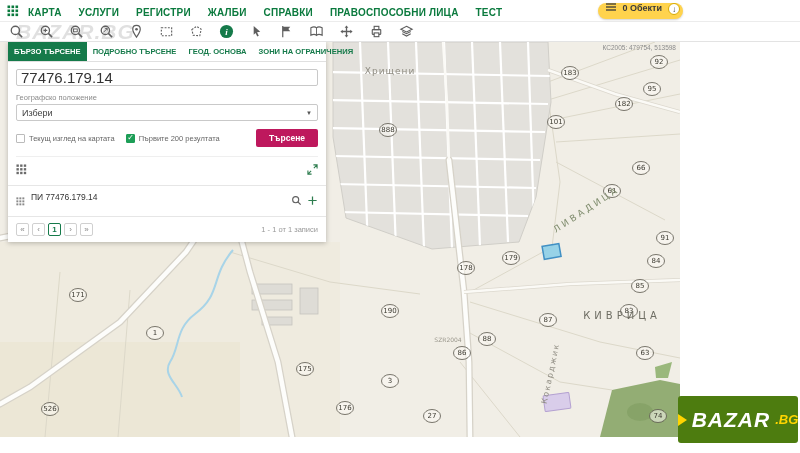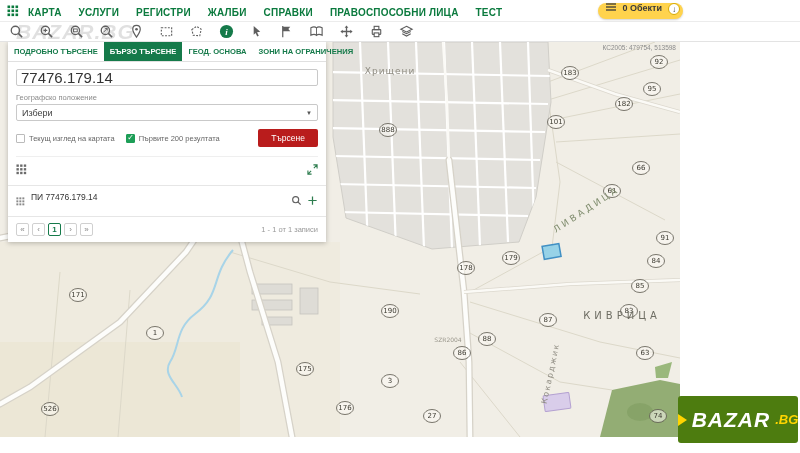--- a/index.html
+++ b/index.html
@@ -34,21 +34,21 @@
   .panel-body{padding:7px 8px 4px;}
   .search-input{width:100%;height:17px;border:1px solid #c9c9c9;border-radius:2px;font-size:15px;padding:0 4px;color:#333;}
   .small-label{font-size:7.5px;color:#8a8a8a;margin:6px 0 2px;}
   .select{height:17px;border:1px solid #c9c9c9;border-radius:2px;display:flex;align-items:center;justify-content:space-between;padding:4px 5px;font-size:9px;color:#444;cursor:pointer;}
   .caret{font-size:6px;color:#555;}
   .opts-row{display:flex;align-items:center;margin-top:8px;gap:4px;}
   .cb{width:9px;height:9px;border:1px solid #bbb;border-radius:1px;background:#fff;flex:0 0 auto;cursor:pointer;position:relative;}
   .cb.checked{background:#1d9e57;border-color:#1d9e57;}
   .cb.checked::after{content:"\2713";position:absolute;left:0.5px;top:-2px;font-size:8px;color:#fff;}
   .cb-label{font-size:7.5px;color:#666;margin-right:7px;white-space:nowrap;}
-  .search-btn{margin-left:auto;background:#b91c1c;color:#fff;font-size:8.5px;font-weight:normal;border:none;border-radius:2px;padding:4px 13px;cursor:pointer;}
+  .search-btn{margin-left:auto;background:#be185d;color:#fff;font-size:8.5px;font-weight:bold;border:none;border-radius:2px;padding:4px 13px;cursor:pointer;}
   .grid-row{display:flex;align-items:center;justify-content:space-between;margin-top:9px;padding:4px 0 2px;border-top:1px solid #efefef;}
   .result{border-top:1px solid #e6e6e6;padding:6px 8px;display:flex;gap:6px;align-items:flex-start;}
   .result-title{font-size:8.5px;color:#333;}
   .result-sub{font-size:7.5px;color:#8a8a8a;margin-top:3px;max-width:230px;}
   .result-icons{margin-left:auto;display:flex;gap:5px;align-items:center;}
   .pager{display:flex;align-items:center;gap:3px;padding:6px 8px;border-top:1px solid #e6e6e6;}
   .pg-btn{min-width:13px;height:13px;border:1px solid #d0d0d0;border-radius:2px;font-size:8px;color:#888;display:flex;align-items:center;justify-content:center;cursor:pointer;background:#fff;padding:0 2px;}
   .pg-btn.current{border-color:#157a4a;color:#157a4a;font-weight:bold;}
   .pg-info{margin-left:auto;font-size:7.5px;color:#999;}
 
@@ -382,22 +382,22 @@
         <text transform="translate(390,32) rotate(0)" text-anchor="middle" class="map-label" style="font-size:9px;letter-spacing:1px;fill:#8f8c82;">Хрищени</text>
         <text transform="translate(588,170) rotate(-33)" text-anchor="middle" class="map-label" style="font-size:9px;letter-spacing:3px;fill:#7f8c6d;">ЛИВАДИЦА</text>
         <text transform="translate(622,277) rotate(0)" text-anchor="middle" class="map-label" style="font-size:10px;letter-spacing:4px;fill:#6e6d63;">КИВРИЦА</text>
         <text transform="translate(553,332) rotate(-78)" text-anchor="middle" class="map-label" style="font-size:8px;letter-spacing:1.5px;fill:#8f8c82;">Кокарджик</text>
         <text transform="translate(448,300) rotate(0)" text-anchor="middle" class="map-label" style="font-size:6px;letter-spacing:0px;fill:#9a978c;">SZR2004</text>
       </svg>
   </div>
 
   <div class="panel">
     <div class="tabs">
+        <span class="tab active">БЪРЗО ТЪРСЕНЕ</span>
         <span class="tab">ПОДРОБНО ТЪРСЕНЕ</span>
-        <span class="tab active">БЪРЗО ТЪРСЕНЕ</span>
         <span class="tab">ГЕОД. ОСНОВА</span>
         <span class="tab">ЗОНИ НА ОГРАНИЧЕНИЯ</span>
       </div>
     <div class="panel-body">
       <input class="search-input" value="77476.179.14" style="">
       <div class="small-label">Географско положение</div>
       <div class="select">
         <span>Избери</span>
         <span class="caret">▼</span>
       </div>

